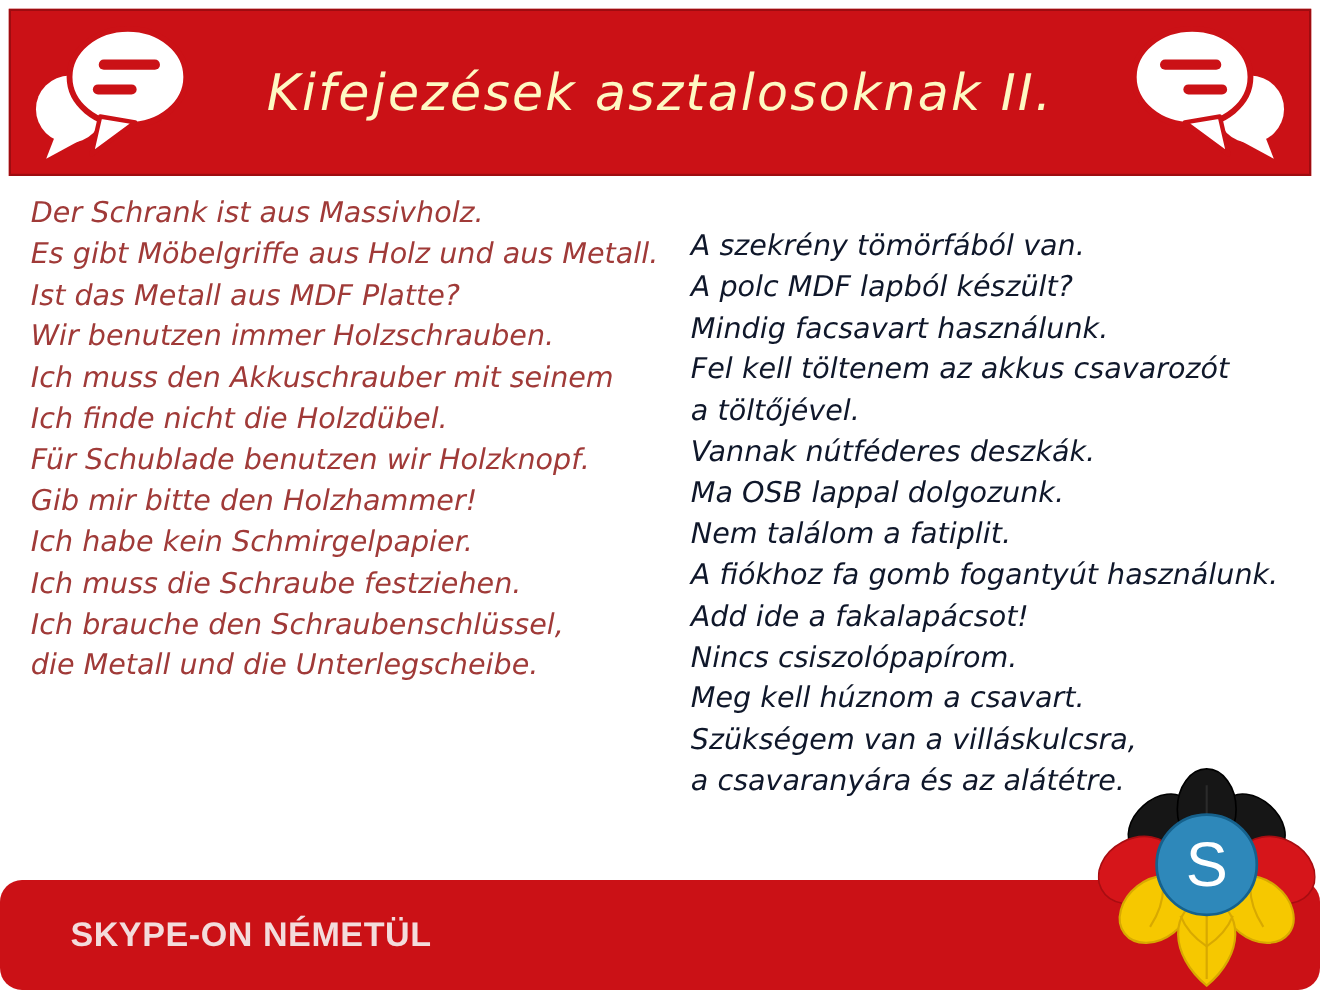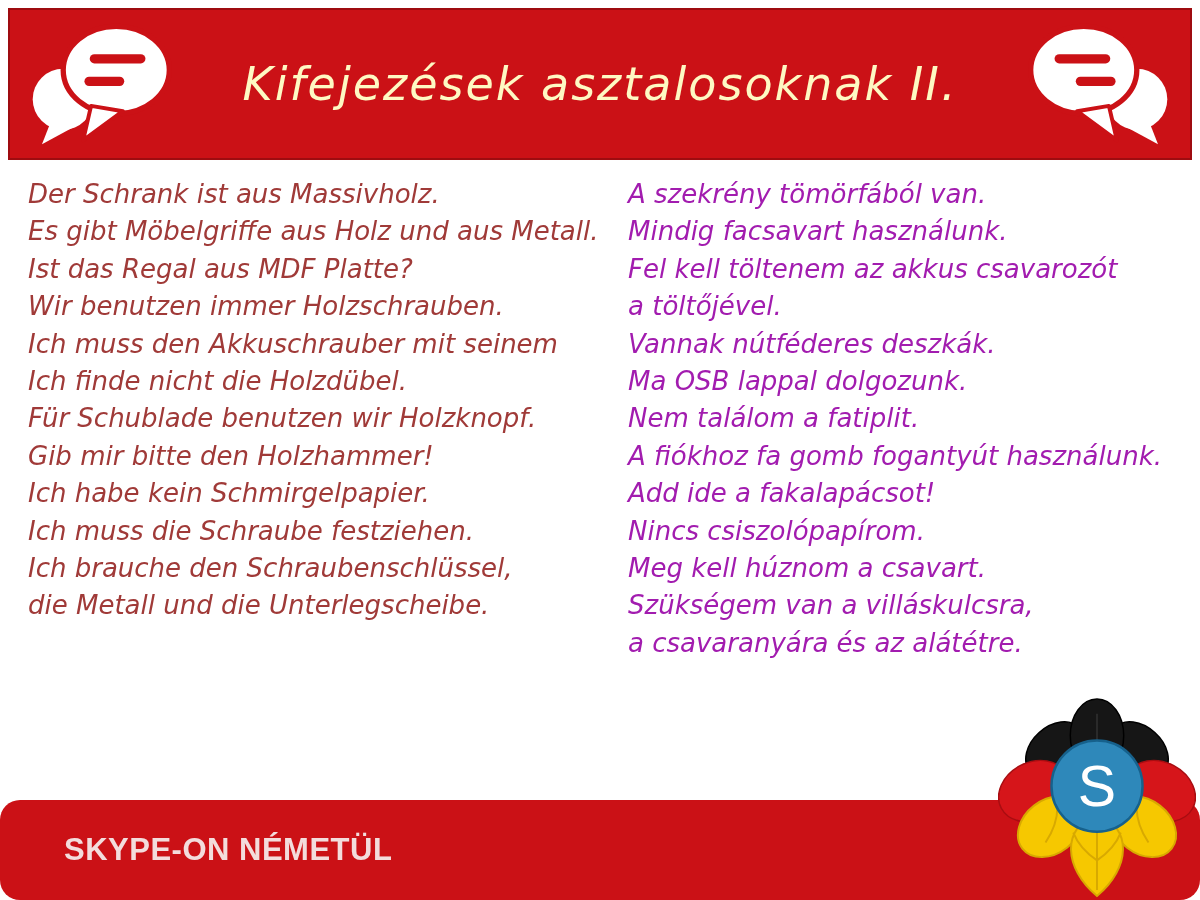--- a/index.html
+++ b/index.html
@@ -37,21 +37,21 @@
     display:flex;
   }
   .col{
     font-style:italic;
     font-weight:500;
     font-size:26px;
     line-height:37.4px;
     white-space:nowrap;
   }
   .col.german{width:600px;padding-left:28px;box-sizing:border-box;color:#a03a38;}
-  .col.hungarian{width:600px;padding-left:28px;box-sizing:border-box;color:#a21caf;}
+  .col.hungarian{width:600px;padding-left:28px;box-sizing:border-box;color:#0f172a;margin-top:30px;}
   
   .footer{
     position:absolute;left:0;right:0;bottom:0;height:100px;
     background:#cb1116;
     display:flex;align-items:center;border-radius:20px;
   }
   .brand{
     margin-left:64px;
     color:#f3dcdc;
     font-family:"Liberation Sans", sans-serif;
@@ -93,33 +93,34 @@
       <path d="M46,64 L40,90 L70,68 Z" fill="#ffffff" stroke="#cb1116" stroke-width="3" stroke-linejoin="round"></path>
       <rect x="45" y="25" width="42" height="7" rx="3.5" fill="#cb1116"></rect>
       <rect x="41" y="42" width="30" height="7" rx="3.5" fill="#cb1116"></rect>
     </svg>
   </div>
 
   <div class="columns">
     <div class="col german" id="col-german">
         <div>Der Schrank ist aus Massivholz.</div>
         <div>Es gibt Möbelgriffe aus Holz und aus Metall.</div>
-        <div>Ist das Regal aus MDF Platte?</div>
+        <div>Ist das Metall aus MDF Platte?</div>
         <div>Wir benutzen immer Holzschrauben.</div>
         <div>Ich muss den Akkuschrauber mit seinem</div>
         <div>Ich finde nicht die Holzdübel.</div>
         <div>Für Schublade benutzen wir Holzknopf.</div>
         <div>Gib mir bitte den Holzhammer!</div>
         <div>Ich habe kein Schmirgelpapier.</div>
         <div>Ich muss die Schraube festziehen.</div>
         <div>Ich brauche den Schraubenschlüssel,</div>
         <div>die Metall und die Unterlegscheibe.</div>
       </div>
     <div class="col hungarian" id="col-hungarian">
         <div>A szekrény tömörfából van.</div>
+        <div>A polc MDF lapból készült?</div>
         <div>Mindig facsavart használunk.</div>
         <div>Fel kell töltenem az akkus csavarozót</div>
         <div>a töltőjével.</div>
         <div>Vannak nútféderes deszkák.</div>
         <div>Ma OSB lappal dolgozunk.</div>
         <div>Nem találom a fatiplit.</div>
         <div>A fiókhoz fa gomb fogantyút használunk.</div>
         <div>Add ide a fakalapácsot!</div>
         <div>Nincs csiszolópapírom.</div>
         <div>Meg kell húznom a csavart.</div>

